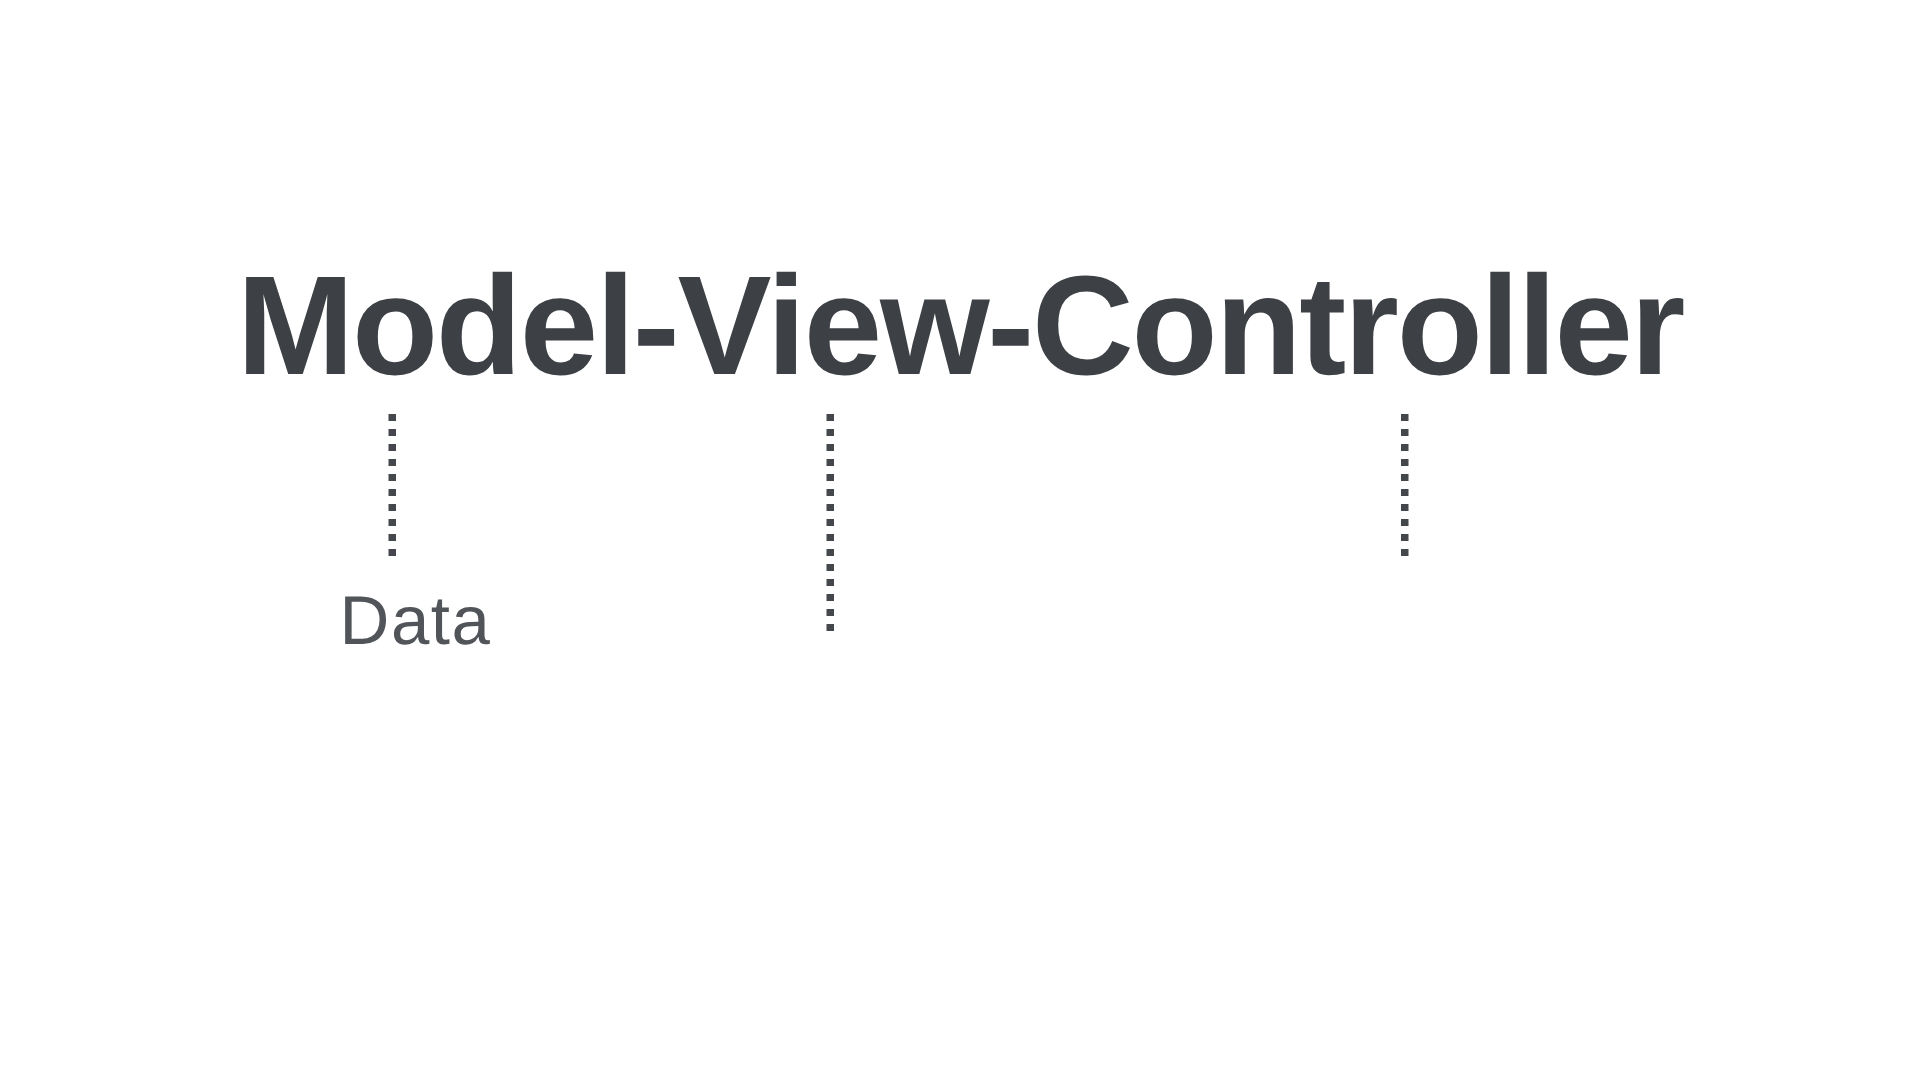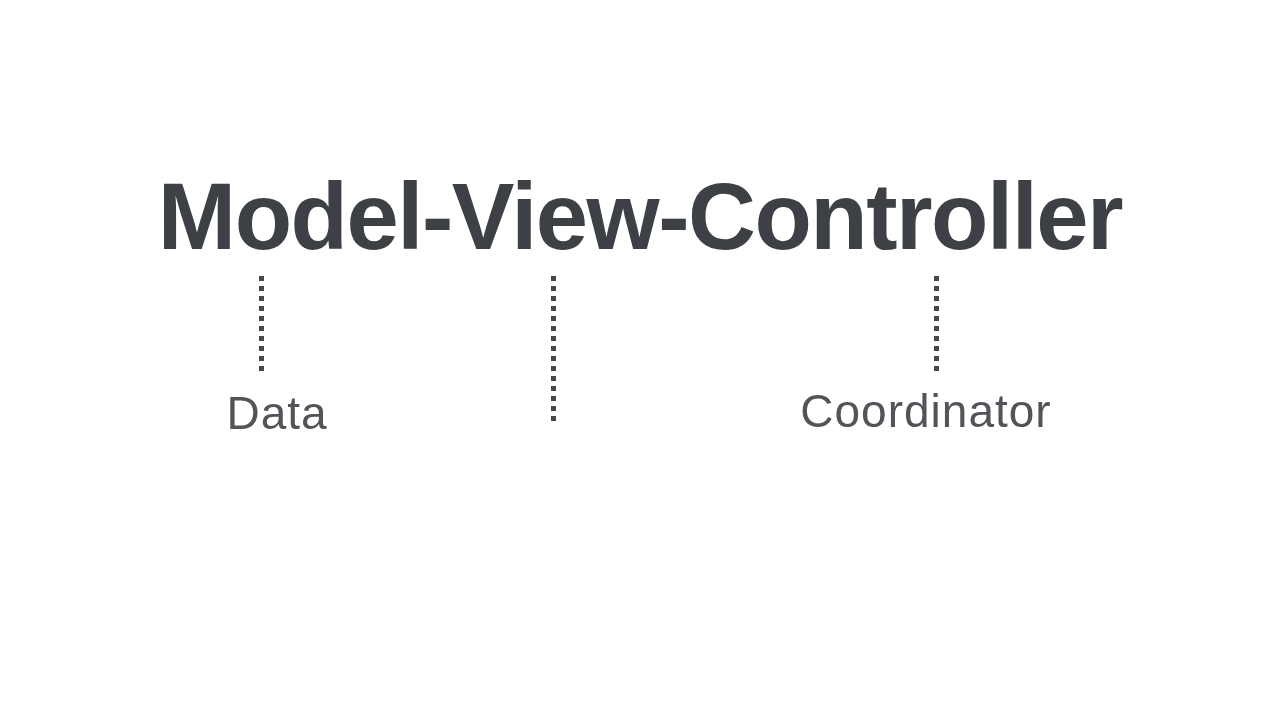--- a/index.html
+++ b/index.html
@@ -65,15 +65,14 @@
 
 <div class="slide">
 
   <h1 class="title">Model-View-Controller</h1>
 
   <div class="connector model"></div>
   <div class="connector view"></div>
   <div class="connector controller"></div>
 
   <div class="part-label model">Data</div>
-  <div class="part-label controller">Coordinator</div>
 
 </div>
 
 </body></html>

